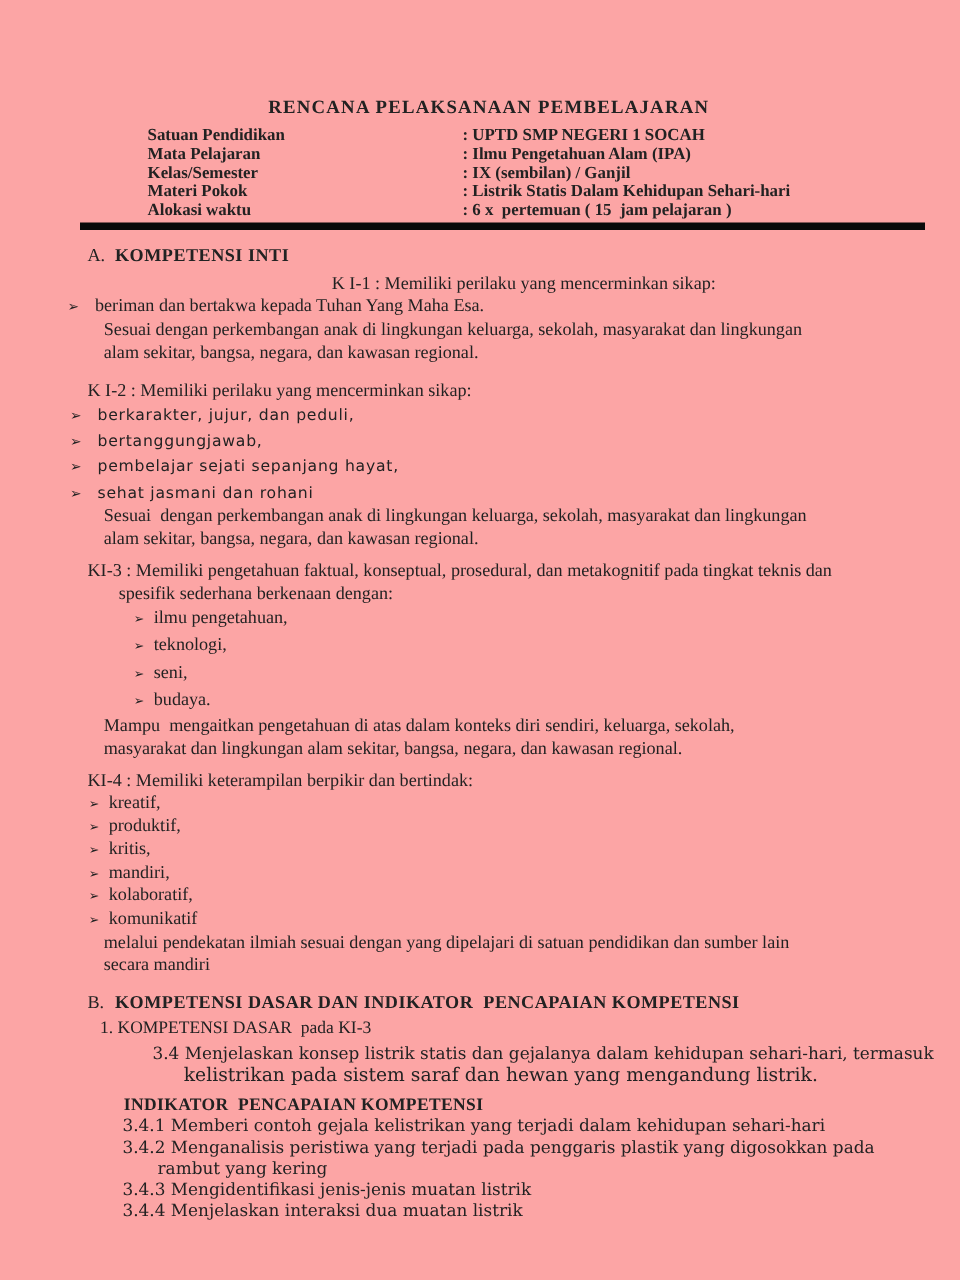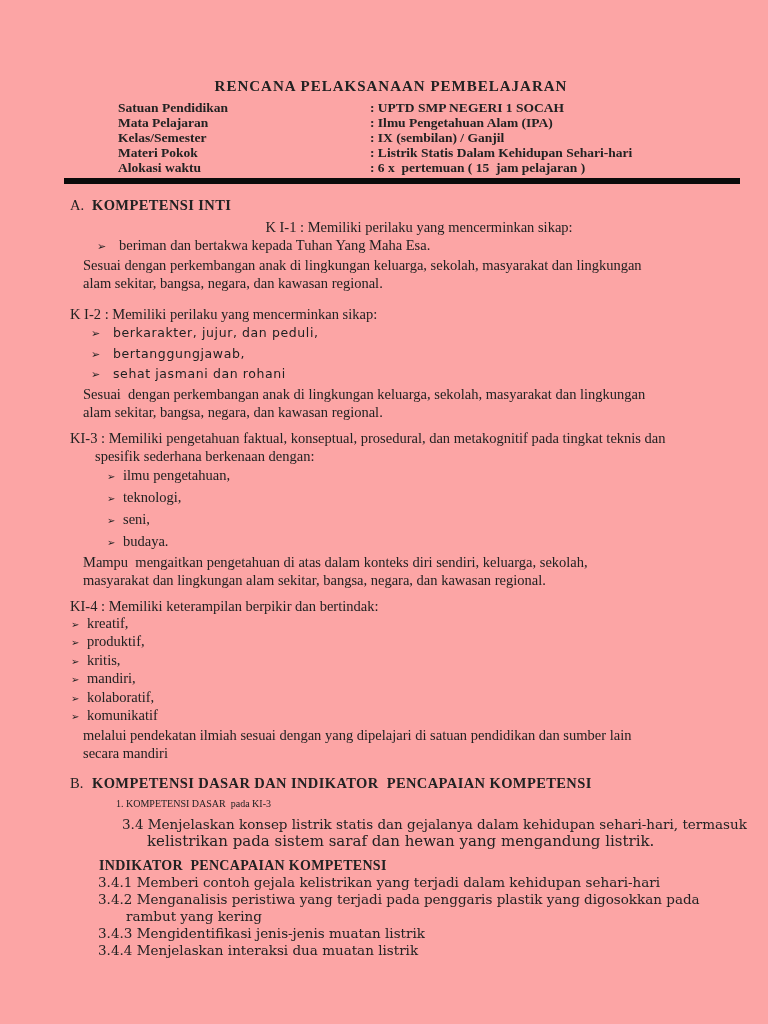--- a/index.html
+++ b/index.html
@@ -16,25 +16,25 @@
   .hdr-row{display:flex; line-height:15px; font-weight:bold; font-size:13.5px; white-space:pre;}
   .hdr-label{width:252px; flex:none;}
   .rule{margin:3px 0 0 64px; width:676px; height:6px; background:#0a0a0a;}
   .ln{white-space:pre; font-size:14.5px; line-height:18px;}
   .h{margin-left:70px; margin-top:13px; line-height:17px; font-size:14.5px;}
   .h .pre{display:inline-block; width:22px;}
   .h .bt{font-weight:bold; letter-spacing:0.4px;}
   .p{margin-left:70px;}
   .p2{margin-left:95px;}
   .c{margin-left:83px;}
-  .ba{margin-left:97px;}
-  .bs{margin-left:91px; font-family:"DejaVu Sans",sans-serif; font-size:12.5px; line-height:19.5px; letter-spacing:0.6px;}
+  .ba{margin-left:54px;}
+  .bs{margin-left:56px; font-family:"DejaVu Sans",sans-serif; font-size:12.5px; line-height:19.5px; letter-spacing:0.6px;}
   .bb{margin-left:107px; line-height:20px;}
   .bb4{margin-left:71px; line-height:16.5px;}
-  .n1{margin-left:116px; line-height:16px; font-size:10px;}
+  .n1{margin-left:80px; line-height:16px; font-size:14px;}
   .kd{margin-left:122px; font-family:"DejaVu Serif",serif; font-size:13.5px; line-height:17px;}
   .kdc{margin-left:147px; font-family:"DejaVu Serif",serif; font-size:15px; line-height:17px;}
   .indh{margin-left:99px; font-weight:bold; line-height:16px; font-size:14px; letter-spacing:0.3px;}
   .ind{margin-left:98px; font-family:"DejaVu Serif",serif; font-size:13.5px; line-height:17px;}
   .indc{margin-left:126px; font-family:"DejaVu Serif",serif; font-size:13.5px; line-height:17px;}
   .arrow{font-family:"DejaVu Sans",sans-serif; color:#222;}
   .ba .arrow,.bs .arrow{display:inline-block; width:22px; font-size:11px;}
   .bb .arrow,.bb4 .arrow{display:inline-block; width:16px; font-size:10px;}
 </style>
 </head>
@@ -53,20 +53,21 @@
   <div id="body">
       <div>
         <div class="ln h"><span class="pre">A.</span><span class="bt">KOMPETENSI INTI</span></div>
         <div class="ln p" style="margin-top: 4px; text-align: center;"><span>K I-1 : Memiliki perilaku yang mencerminkan sikap:</span></div>
         <div class="ln ba"><span class="arrow">➢</span><span>beriman dan bertakwa kepada Tuhan Yang Maha Esa.</span></div>
         <div class="ln c"><span>Sesuai dengan perkembangan anak di lingkungan keluarga, sekolah, masyarakat dan lingkungan</span></div>
         <div class="ln c"><span>alam sekitar, bangsa, negara, dan kawasan regional.</span></div>
         <div class="ln p" style="margin-top: 13px;"><span>K I-2 : Memiliki perilaku yang mencerminkan sikap:</span></div>
         <div class="ln bs"><span class="arrow">➢</span><span>berkarakter, jujur, dan peduli,</span></div>
         <div class="ln bs"><span class="arrow">➢</span><span>bertanggungjawab,</span></div>
+        <div class="ln bs"><span class="arrow">➢</span><span>pembelajar sejati sepanjang hayat,</span></div>
         <div class="ln bs"><span class="arrow">➢</span><span>sehat jasmani dan rohani</span></div>
         <div class="ln c"><span>Sesuai  dengan perkembangan anak di lingkungan keluarga, sekolah, masyarakat dan lingkungan</span></div>
         <div class="ln c"><span>alam sekitar, bangsa, negara, dan kawasan regional.</span></div>
         <div class="ln p" style="margin-top: 8px;"><span>KI-3 : Memiliki pengetahuan faktual, konseptual, prosedural, dan metakognitif pada tingkat teknis dan</span></div>
         <div class="ln p2"><span>spesifik sederhana berkenaan dengan:</span></div>
         <div class="ln bb"><span class="arrow">➢</span><span>ilmu pengetahuan,</span></div>
         <div class="ln bb"><span class="arrow">➢</span><span>teknologi,</span></div>
         <div class="ln bb"><span class="arrow">➢</span><span>seni,</span></div>
         <div class="ln bb"><span class="arrow">➢</span><span>budaya.</span></div>
         <div class="ln c"><span>Mampu  mengaitkan pengetahuan di atas dalam konteks diri sendiri, keluarga, sekolah,</span></div>

